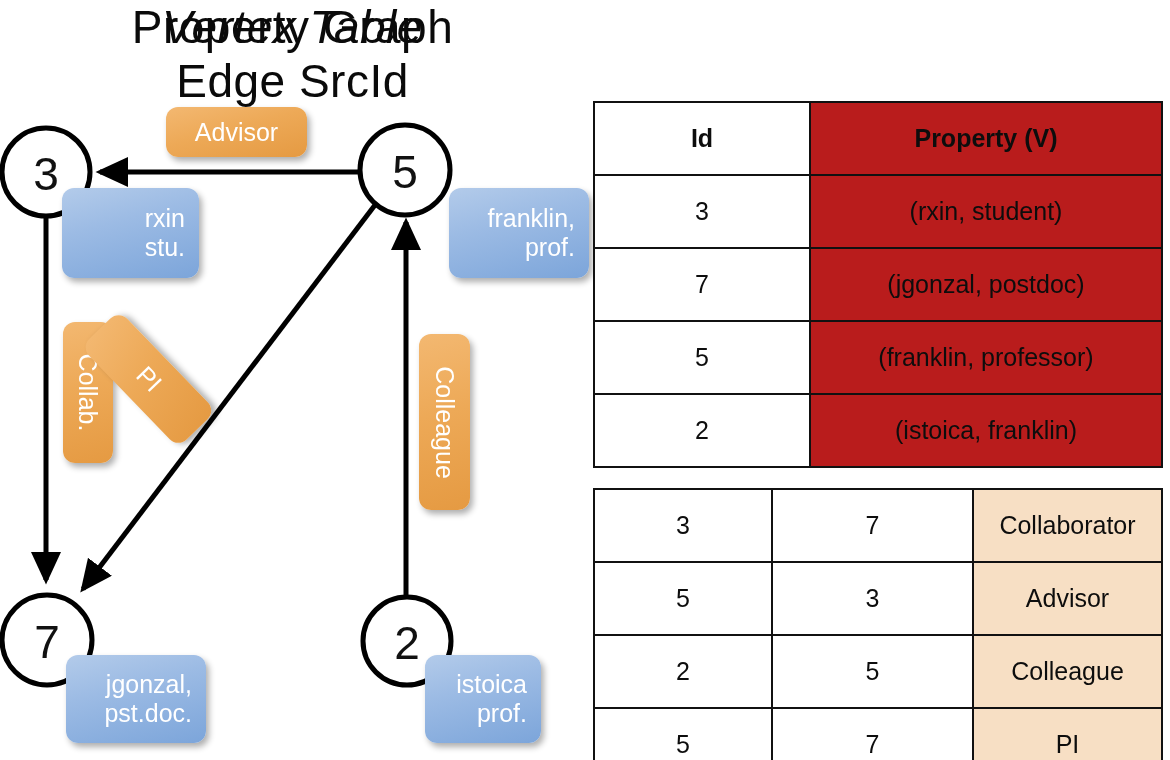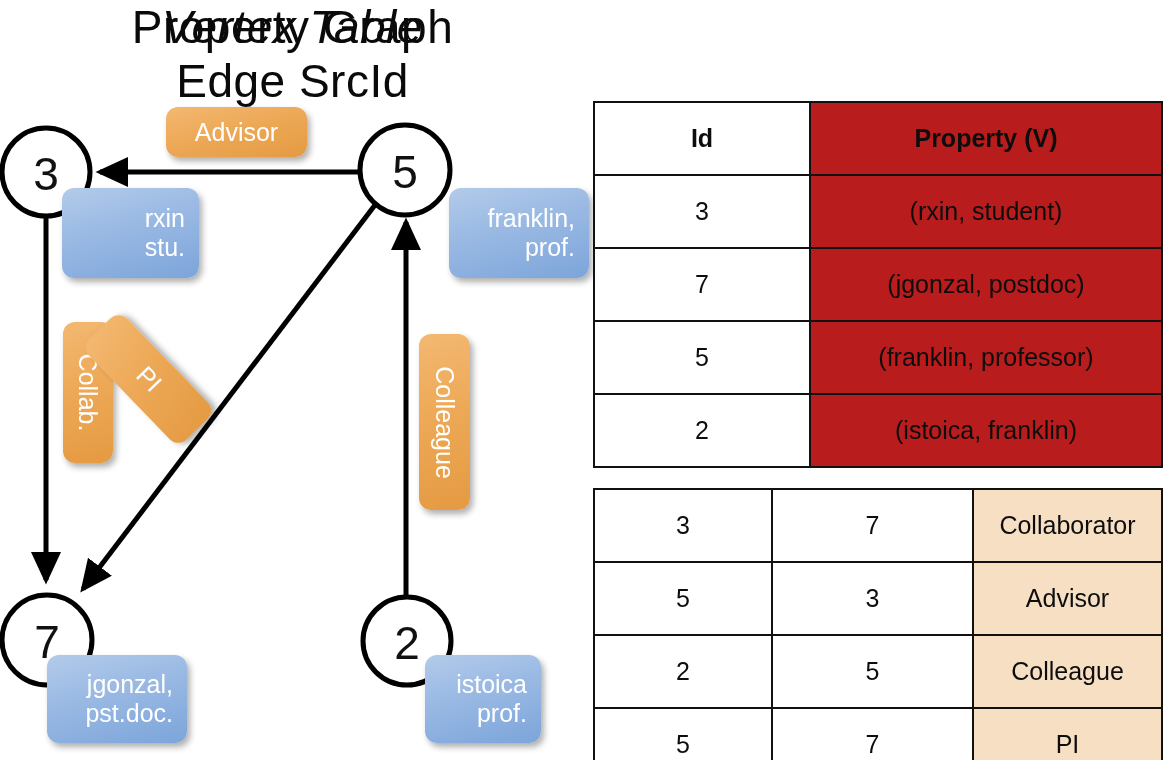--- a/index.html
+++ b/index.html
@@ -77,21 +77,21 @@
   }
   .rot-inner{
     white-space:nowrap;
     font-size:25px;
     line-height:1;
   }
 
   
   #chip-rxin{left:62px;top:188px;width:137px;height:90px;}
   #chip-franklin{left:422px;top:188px;width:140px;height:90px;margin-left:27px;}
-  #chip-jgonzal{left:47px;top:655px;width:140px;height:88px;}
+  #chip-jgonzal{left:66px;top:655px;width:140px;height:88px;}
   #chip-istoica{left:425px;top:655px;width:116px;height:88px;}
 
   
   #chip-advisor{left:166px;top:107px;width:141px;height:50px;}
   #chip-collab{left:63px;top:322px;width:50px;height:141px;}
   #chip-colleague{left:419px;top:334px;width:51px;height:176px;}
   #chip-pi{
     left:122px;top:309px;width:53px;height:140px;
     transform:rotate(-44deg);
   }

